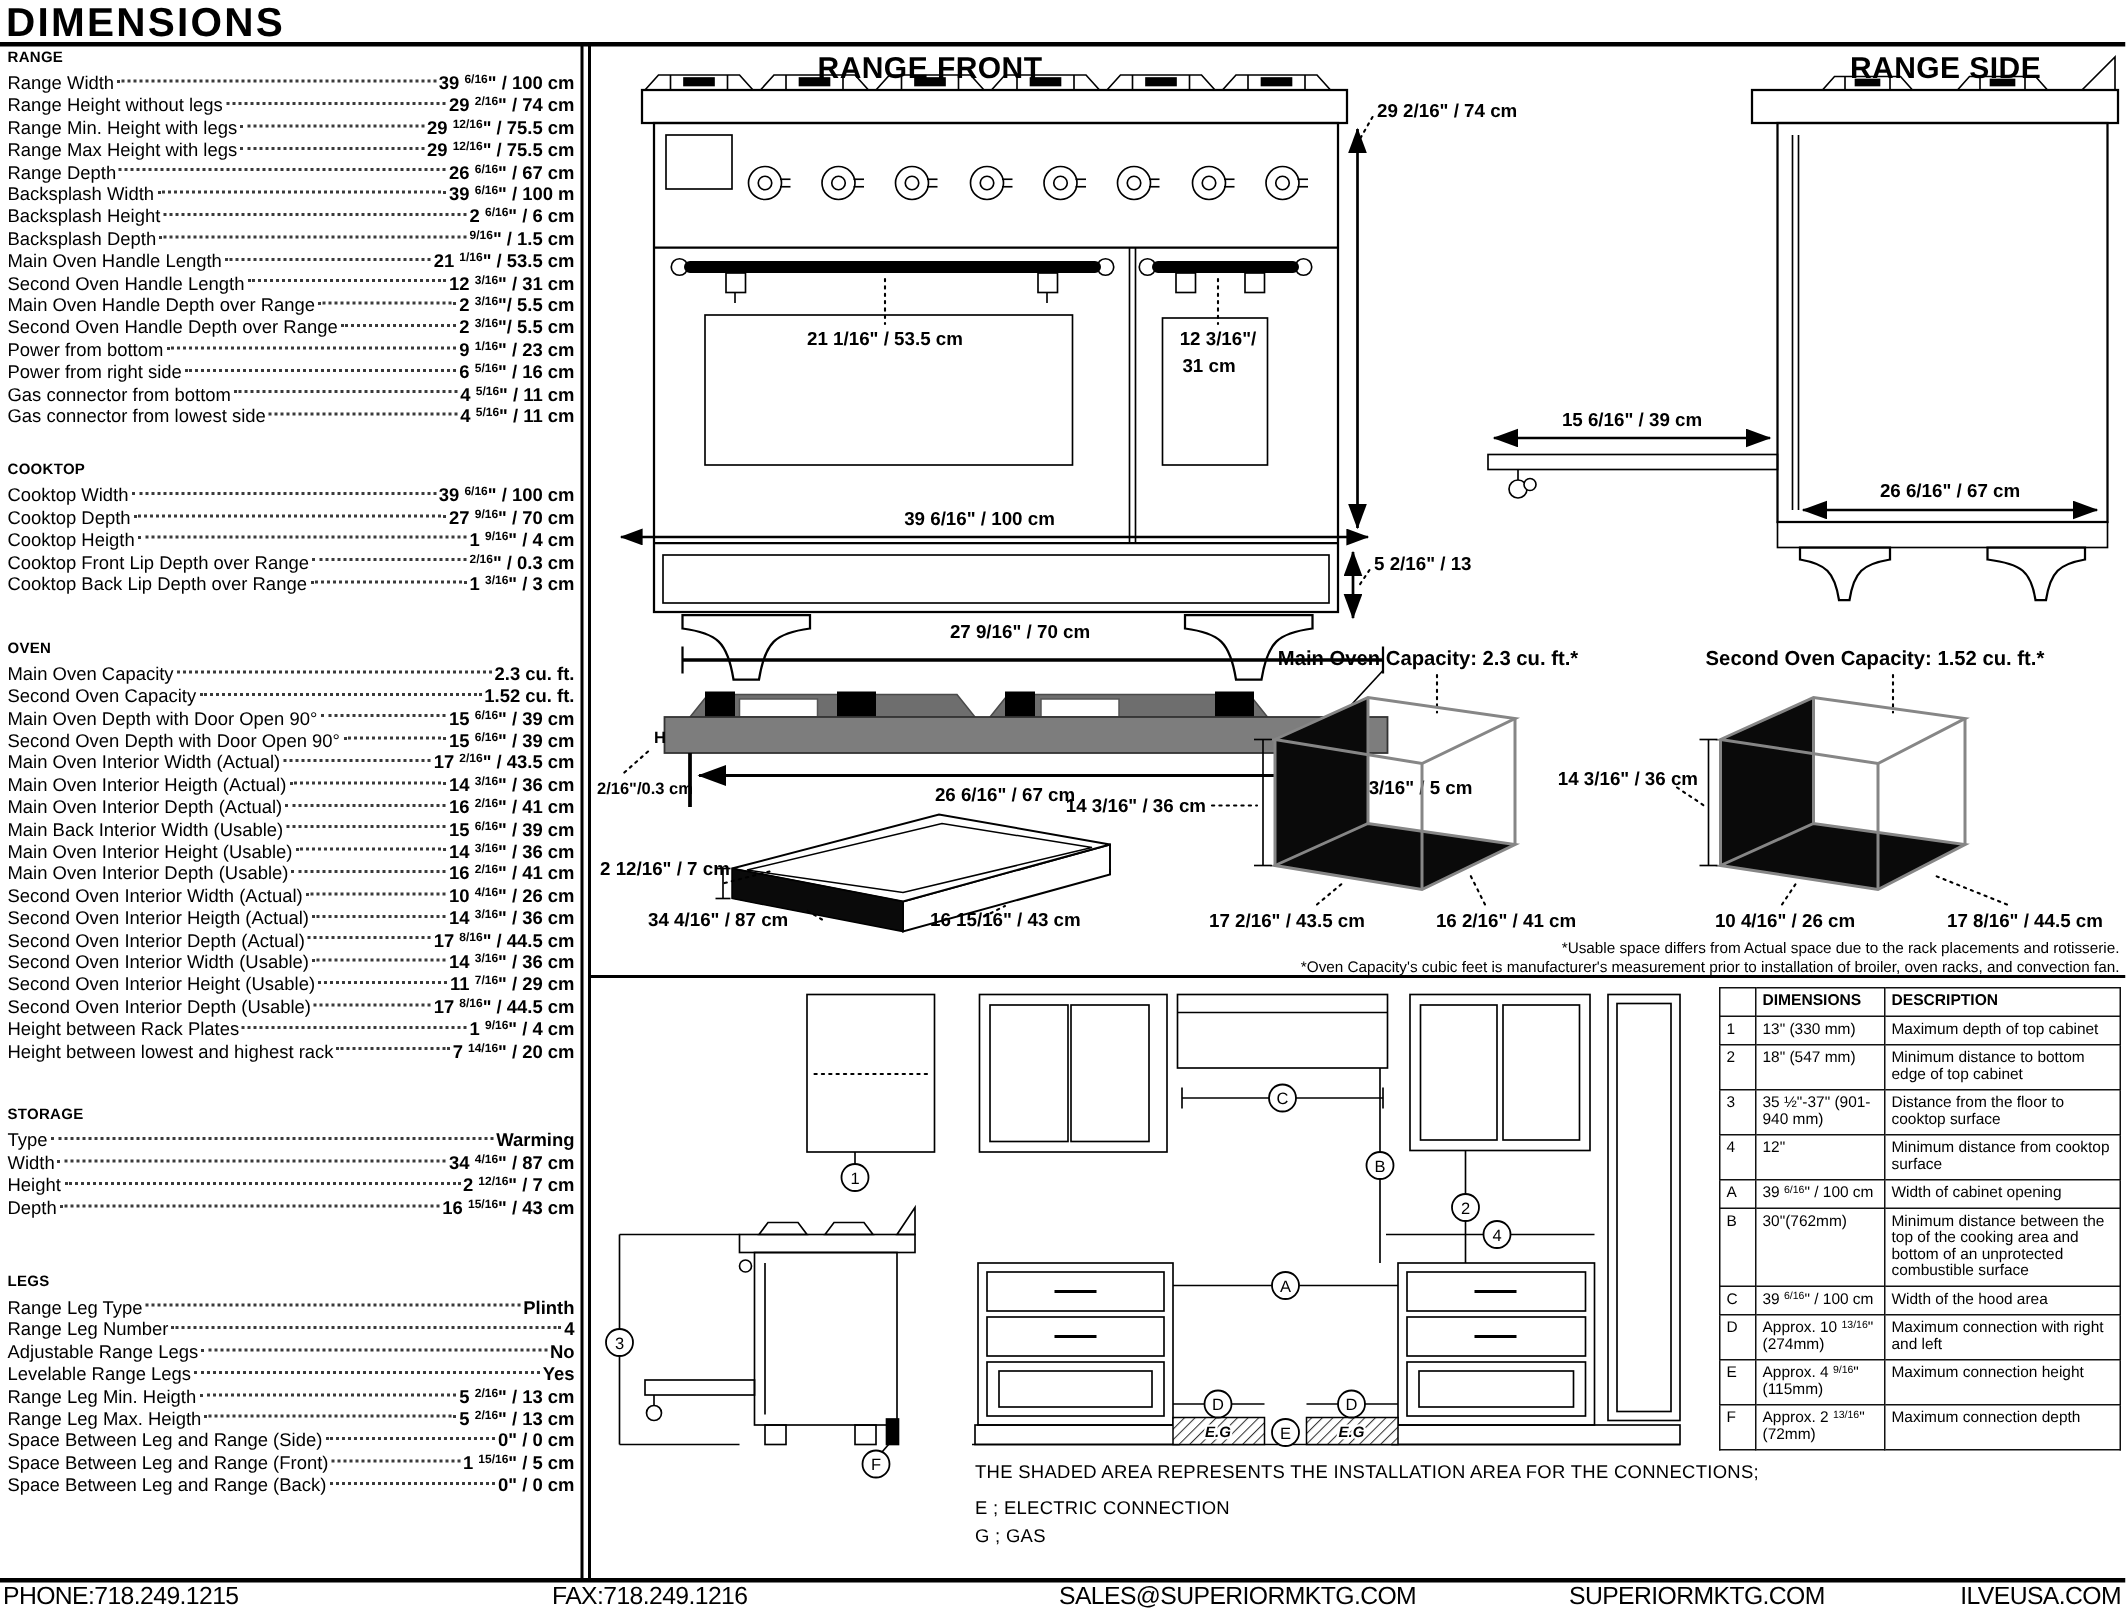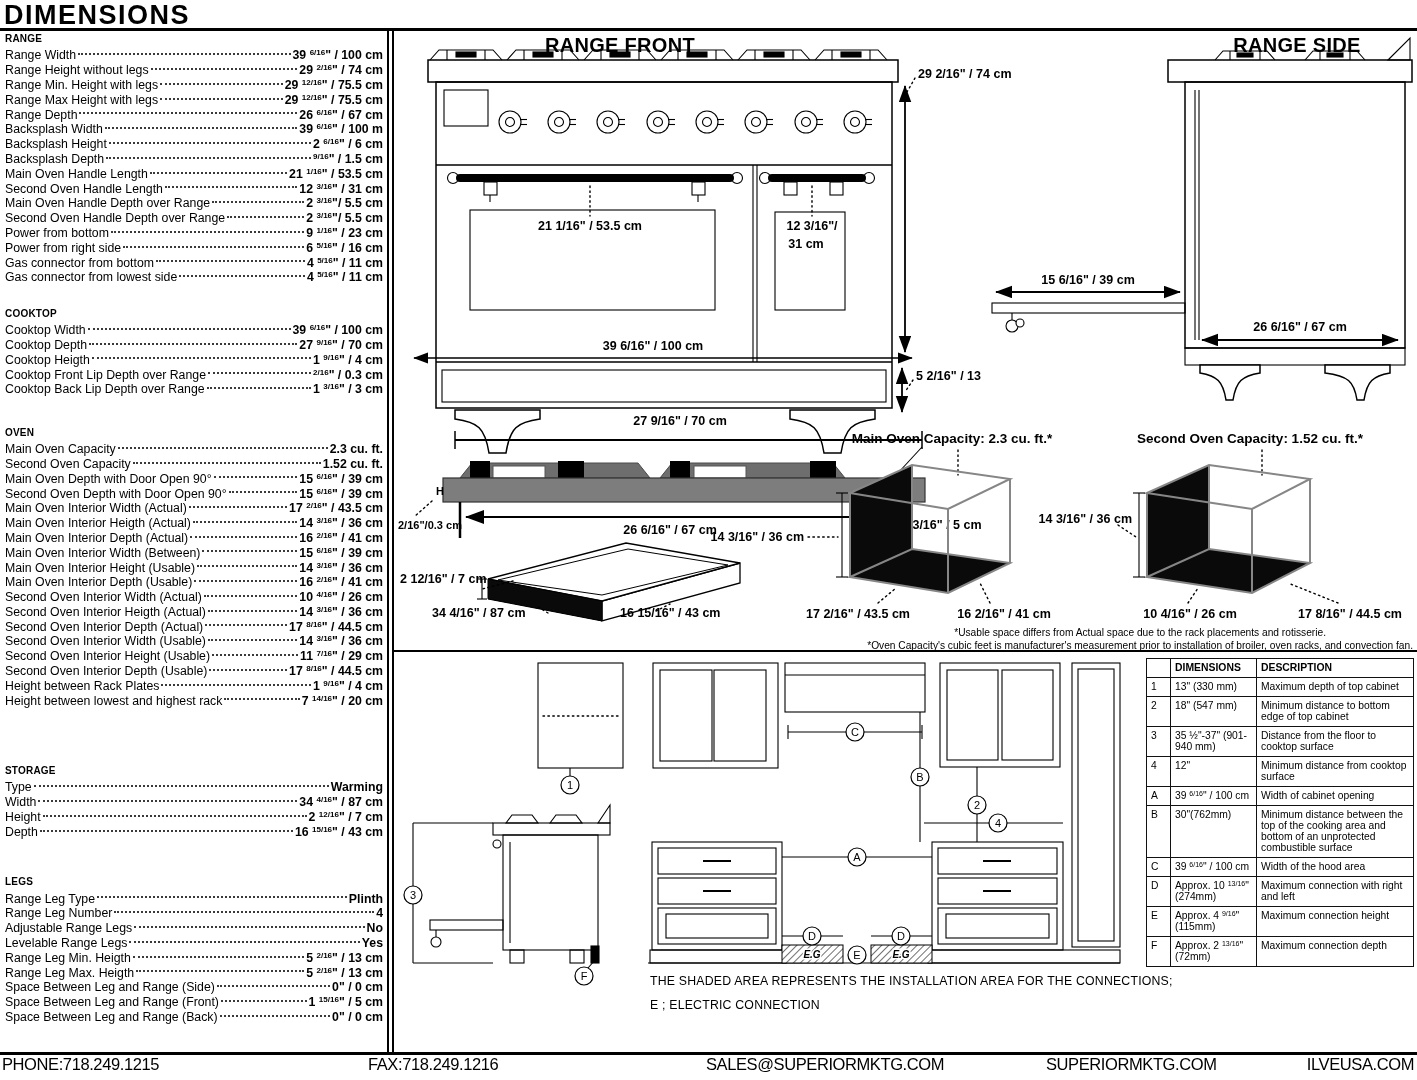--- a/index.html
+++ b/index.html
@@ -7,35 +7,35 @@
   body{position:relative;background:#fff;color:#000;font-family:"Liberation Sans",sans-serif;overflow:hidden}
   .rule{position:absolute;background:#000}
   #page-title{position:absolute;left:4px;top:0;font-size:27px;font-weight:bold;letter-spacing:1.5px}
   #specs{position:absolute;left:5px;top:33px;width:378px}
   .spec-heading{font-size:10px;font-weight:bold;letter-spacing:.2px;height:15px}
   .spec-row{display:flex;align-items:center;height:14.8px;font-size:12.3px}
   .spec-row .lbl{white-space:nowrap}
   .spec-row .fill{flex:1;border-bottom:2px dotted #3a3a3a;margin:0 2px 2.5px}
   .spec-row .val{white-space:nowrap;font-weight:bold}
   sup{font-size:8px;font-weight:bold;vertical-align:4px;line-height:0}
-  #sec-cooktop{margin-top:23px}#sec-oven{margin-top:30px}#sec-storage{margin-top:57px}#sec-legs{margin-top:37px}
+  #sec-cooktop{margin-top:23px}#sec-oven{margin-top:30px}#sec-storage{margin-top:30px}#sec-legs{margin-top:37px}
   svg{position:absolute;overflow:visible}
   svg text{font-family:"Liberation Sans",sans-serif;fill:#000}
   .dtitle{font-size:20px;font-weight:bold;letter-spacing:.3px}
   .ctitle{font-size:13.5px;font-weight:bold}
   .dim{font-size:12.5px;font-weight:bold}
   .dim-s{font-size:11px;font-weight:bold}
   .co{font-size:11px;font-weight:normal}
   .co-c{fill:#fff;stroke:#000;stroke-width:1.2}
   .eg{font-size:10px;font-weight:bold;font-style:italic;paint-order:stroke;stroke:#fff;stroke-width:3px}
   .ln{stroke:#000;stroke-width:1.5;fill:none}
   .thin{stroke-width:1.1}
   .dot{stroke:#000;stroke-width:1.4;fill:none;stroke-dasharray:1.5 3.4;stroke-linecap:round}
   .wire{stroke:#868686;stroke-width:2;fill:none}
-  #footnotes{position:absolute;right:4px;top:627px;text-align:center;font-size:10.2px;line-height:12.8px}
+  #footnotes{position:absolute;right:4px;top:627px;text-align:right;font-size:10.2px;line-height:12.8px}
   #install-notes{position:absolute;left:650px;top:974px;font-size:12.3px;letter-spacing:.2px}
   #install-notes .n1{margin-bottom:10px}
   #install-notes .n2{margin-bottom:5px}
   #dim-table{position:absolute;left:1146px;top:658px;width:268px;border-collapse:collapse;font-size:10.3px}
   #dim-table th,#dim-table td{border:1.2px solid #111;padding:3px 4px 4px 4px;vertical-align:top;text-align:left}
   #dim-table th{font-size:10.4px}
   #dim-table th:nth-child(1),#dim-table td:nth-child(1){width:24px}
   #dim-table th:nth-child(2),#dim-table td:nth-child(2){width:86px}
   .dimcell sup,#dim-table sup{font-size:7px;vertical-align:3px;font-weight:normal}
   #footer{position:absolute;left:0;top:1055px;width:1417px;height:40px;font-size:16.5px;letter-spacing:-.4px}
@@ -199,21 +199,21 @@
           <span class="lbl">Main Oven Interior Heigth (Actual)</span>
           <span class="fill"></span>
           <span class="val frac">14 <sup>3/16</sup>" / 36 cm</span>
         </div>
         <div class="spec-row">
           <span class="lbl">Main Oven Interior Depth (Actual)</span>
           <span class="fill"></span>
           <span class="val frac">16 <sup>2/16</sup>" / 41 cm</span>
         </div>
         <div class="spec-row">
-          <span class="lbl">Main Oven Interior Width (Between)</span>
+          <span class="lbl">Main Back Interior Width (Usable)</span>
           <span class="fill"></span>
           <span class="val frac">15 <sup>6/16</sup>" / 39 cm</span>
         </div>
         <div class="spec-row">
           <span class="lbl">Main Oven Interior Height (Usable)</span>
           <span class="fill"></span>
           <span class="val frac">14 <sup>3/16</sup>" / 36 cm</span>
         </div>
         <div class="spec-row">
           <span class="lbl">Main Oven Interior Depth (Usable)</span>
@@ -698,20 +698,21 @@
     <text class="co" x="164" y="285" text-anchor="middle">D</text>
   <circle class="co-c" cx="253" cy="281" r="9"></circle>
     <text class="co" x="253" y="285" text-anchor="middle">D</text>
   <circle class="co-c" cx="209" cy="300" r="9"></circle>
     <text class="co" x="209" y="304" text-anchor="middle">E</text>
 </svg>
 
 <div id="install-notes">
   <div class="n1">THE SHADED AREA REPRESENTS THE INSTALLATION AREA FOR THE CONNECTIONS;</div>
   <div class="n2">E ; ELECTRIC CONNECTION</div>
+  <div class="n3">G ; GAS</div>
 </div>
 
 <table id="dim-table">
   <thead>
     <tr>
       <th></th>
       <th>DIMENSIONS</th>
       <th>DESCRIPTION</th>
     </tr>
   </thead>

